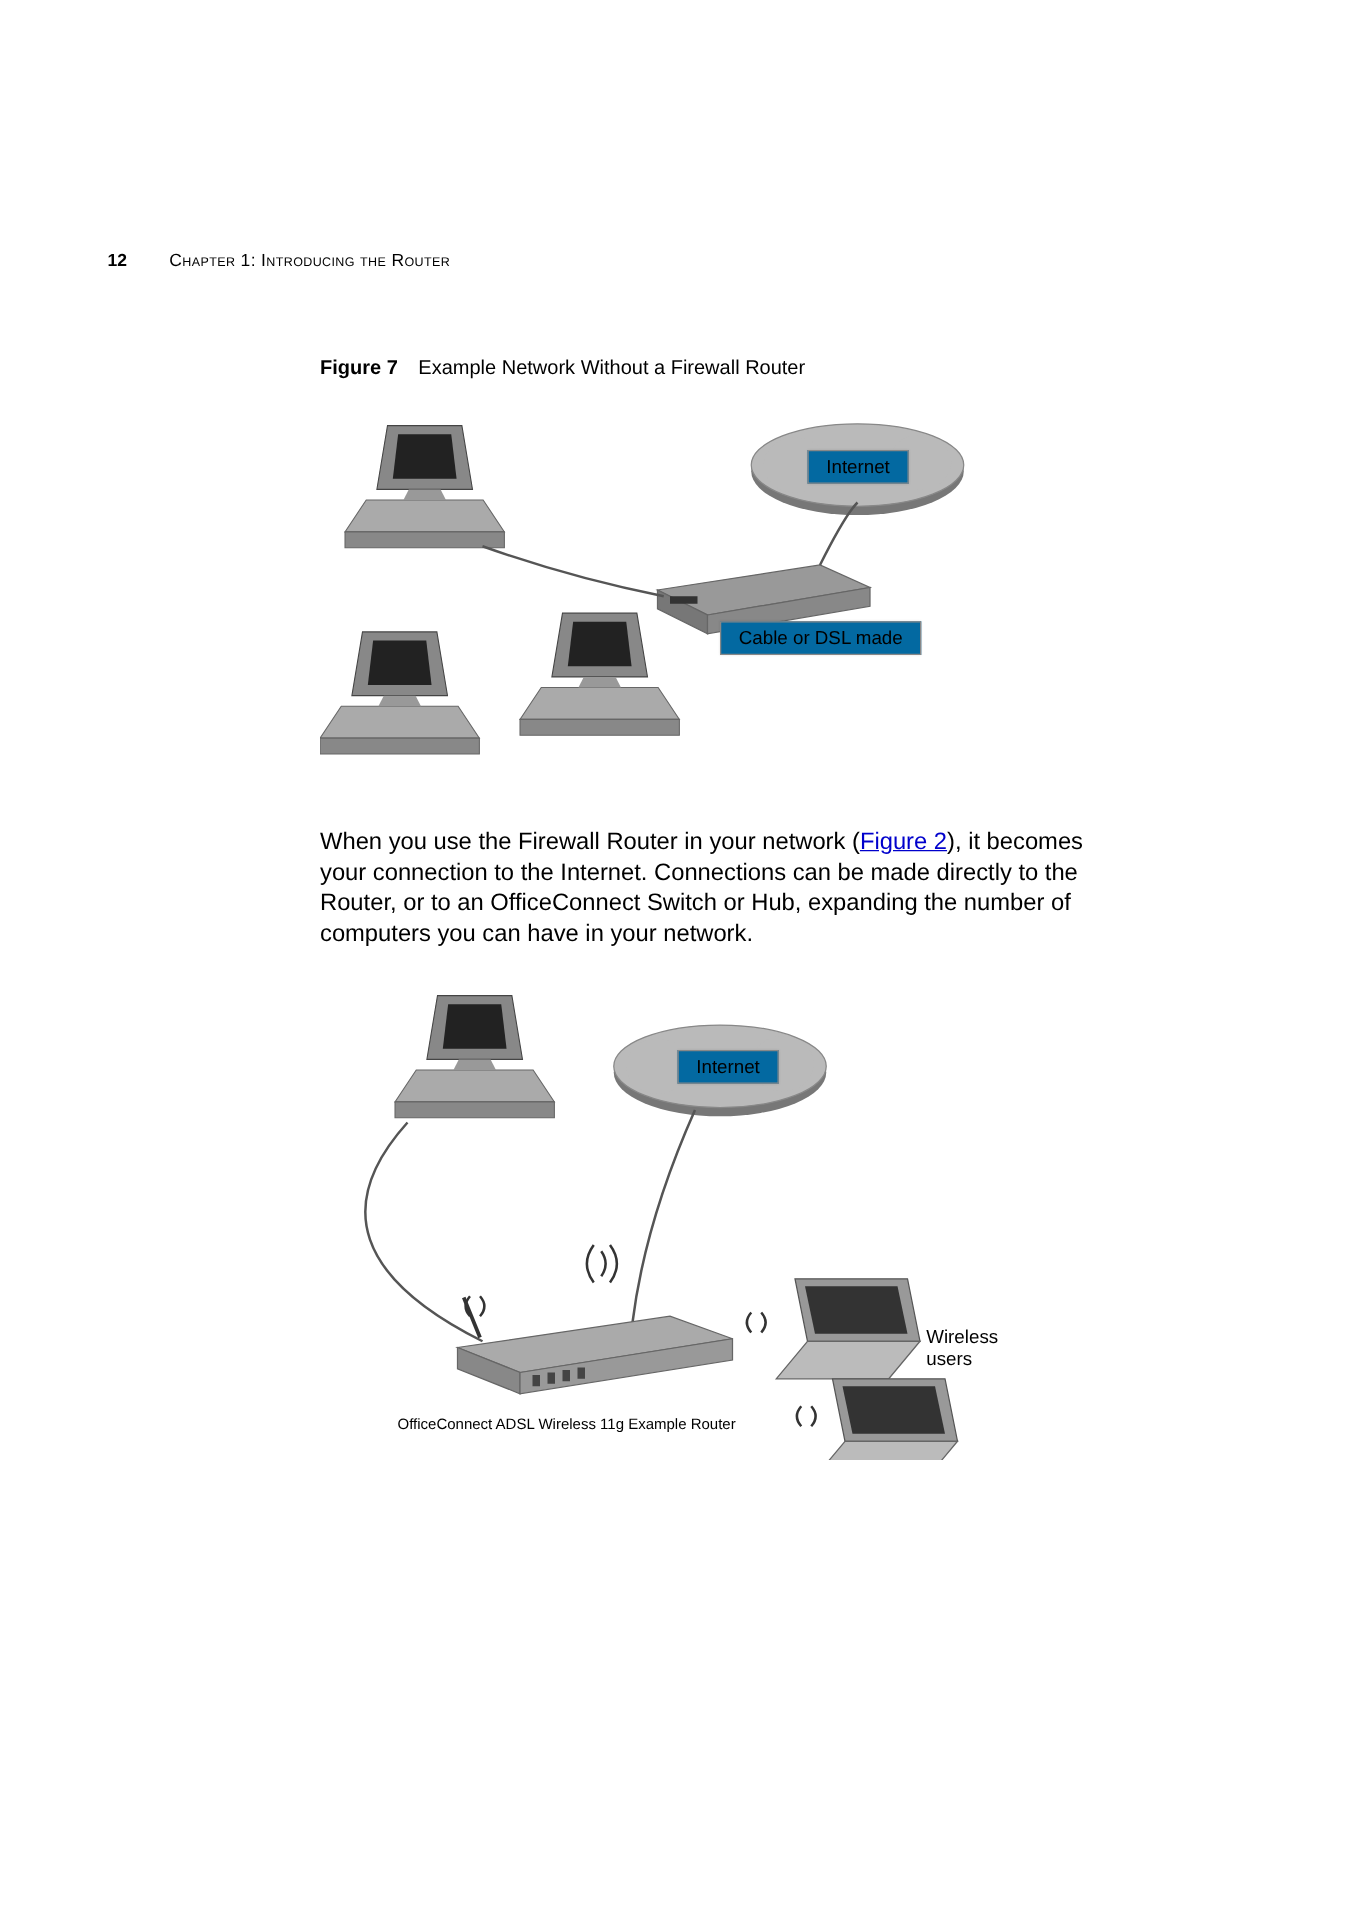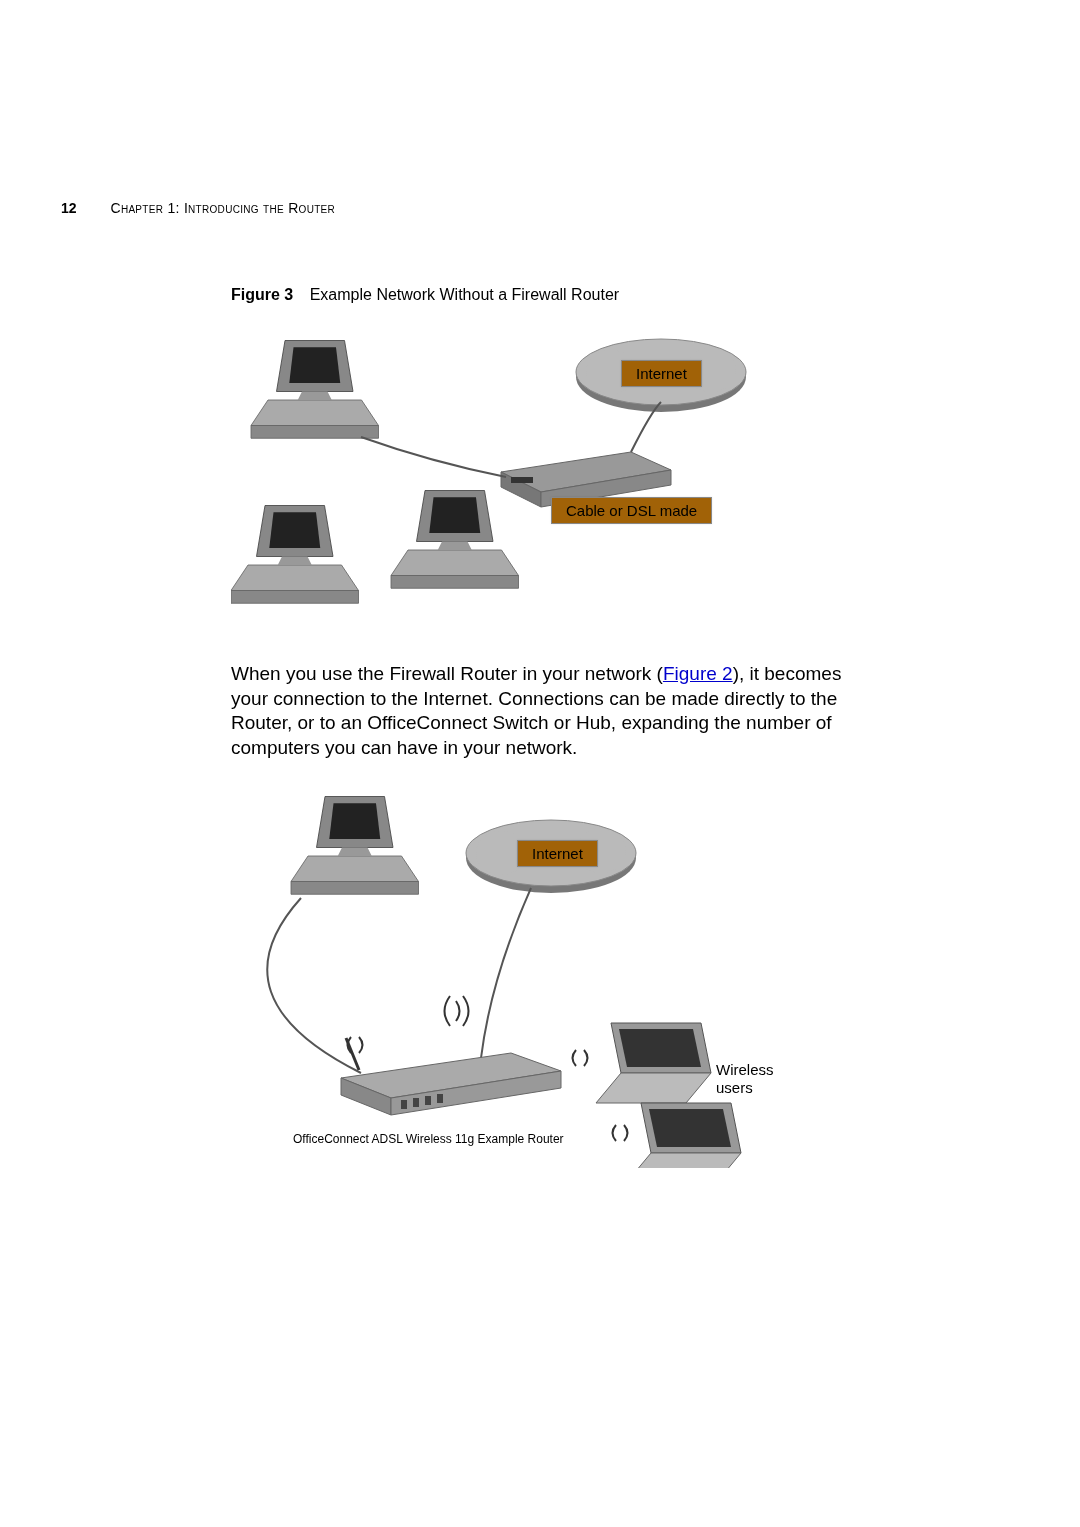--- a/index.html
+++ b/index.html
@@ -6,21 +6,21 @@
     margin: 0;
     padding: 0;
     background: #fff;
     font-family: Arial, Helvetica, sans-serif;
     color: #000;
     width: 1080px;
     height: 1527px;
     position: relative;
   }
   .page {
-    padding: 200px 120px 120px 61px;
+    padding: 200px 120px 120px 86px;
   }
   .header-line {
     font-size: 14px;
     margin-bottom: 70px;
   }
   .page-number {
     font-weight: bold;
     margin-right: 30px;
   }
   .chapter-title {
@@ -56,21 +56,21 @@
     height: 300px;
     position: relative;
   }
   .fig-image-box2 {
     width: 560px;
     height: 400px;
     position: relative;
   }
   .label-box {
     position: absolute;
-    background: #a16207;
+    background: #0369a1;
     border: 1px solid #888;
     padding: 4px 14px;
     font-size: 15px;
     text-align: center;
     box-shadow: 0 0 2px rgba(0,0,0,0.1);
   }
   svg { display:block; }
 </style>
 </head>
 <body>
@@ -78,21 +78,21 @@
 <div class="page">
 
   <div class="header-line">
     <span class="page-number">12</span>
     <span class="chapter-title">Chapter 1: Introducing the Router</span>
   </div>
 
   <div class="content-block">
 
     <div class="figure-caption">
-      <span class="fig-label">Figure 3</span>
+      <span class="fig-label">Figure 7</span>
       <span>Example Network Without a Firewall Router</span>
     </div>
 
     <div class="fig-image-box figure-img">
       <svg width="560" height="300" viewBox="0 0 560 300">
 
         <ellipse cx="430" cy="55" rx="85" ry="35" fill="#777"></ellipse>
         <ellipse cx="430" cy="50" rx="85" ry="33" fill="#bababa" stroke="#888" stroke-width="1"></ellipse>
         <ellipse cx="380" cy="50" rx="25" ry="22" fill="#bababa"></ellipse>
         <ellipse cx="480" cy="48" rx="25" ry="22" fill="#bababa"></ellipse>

